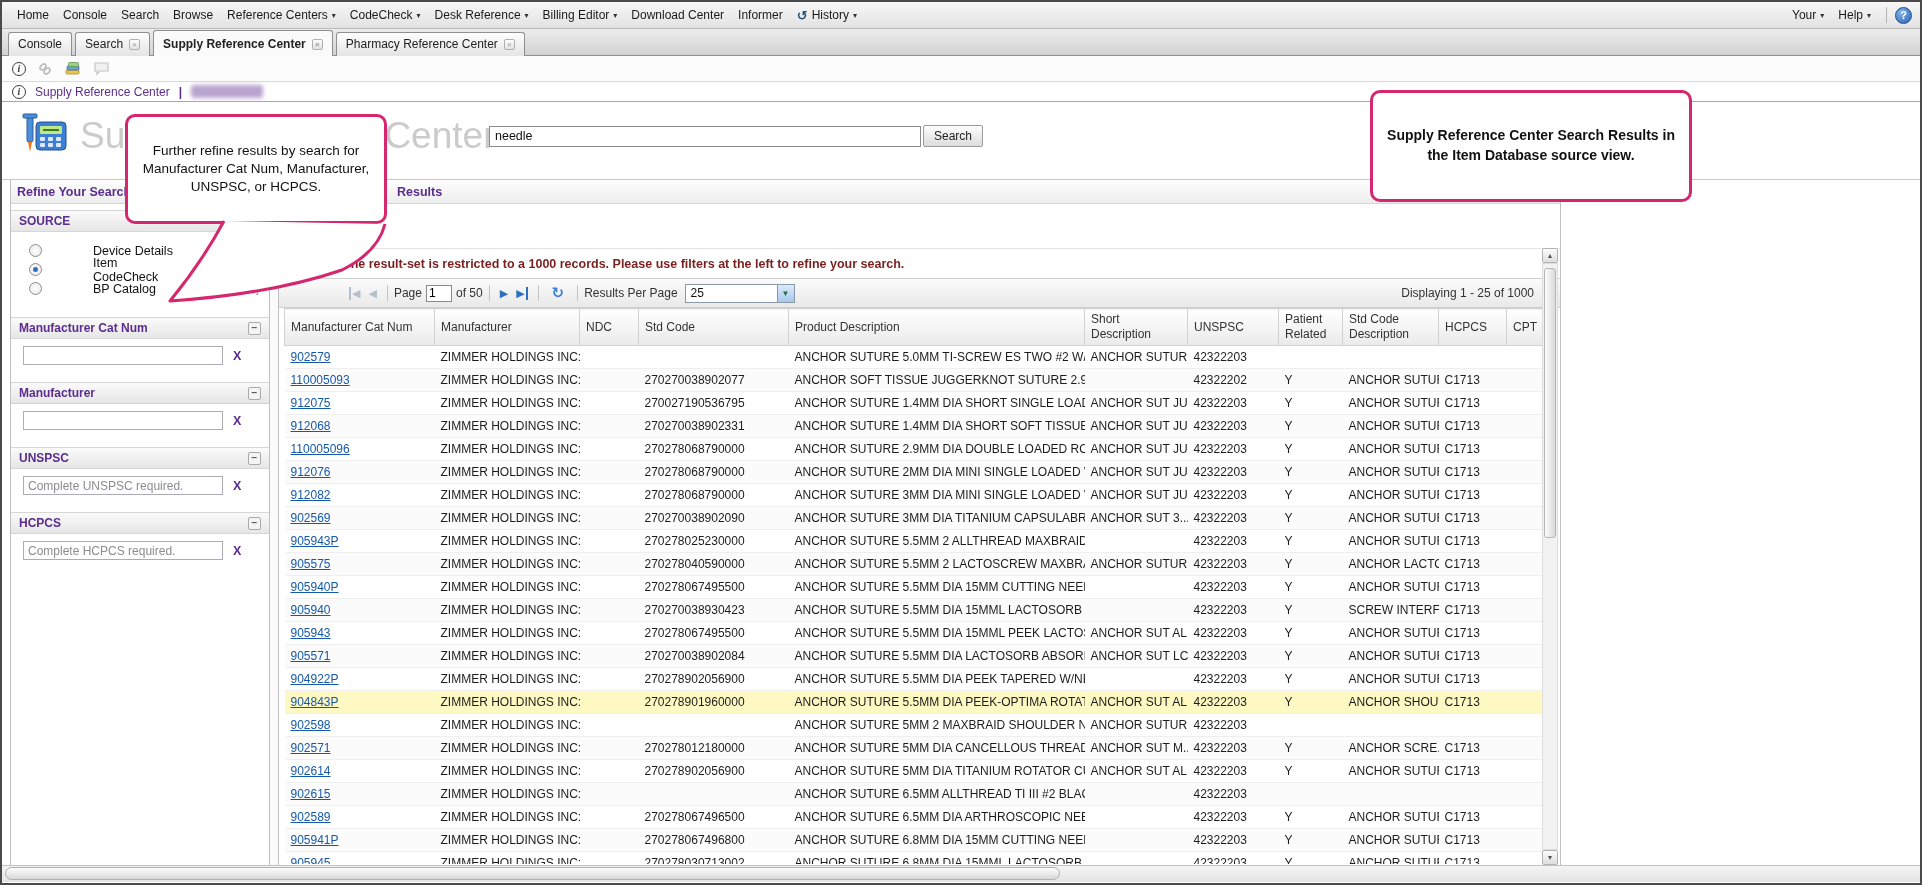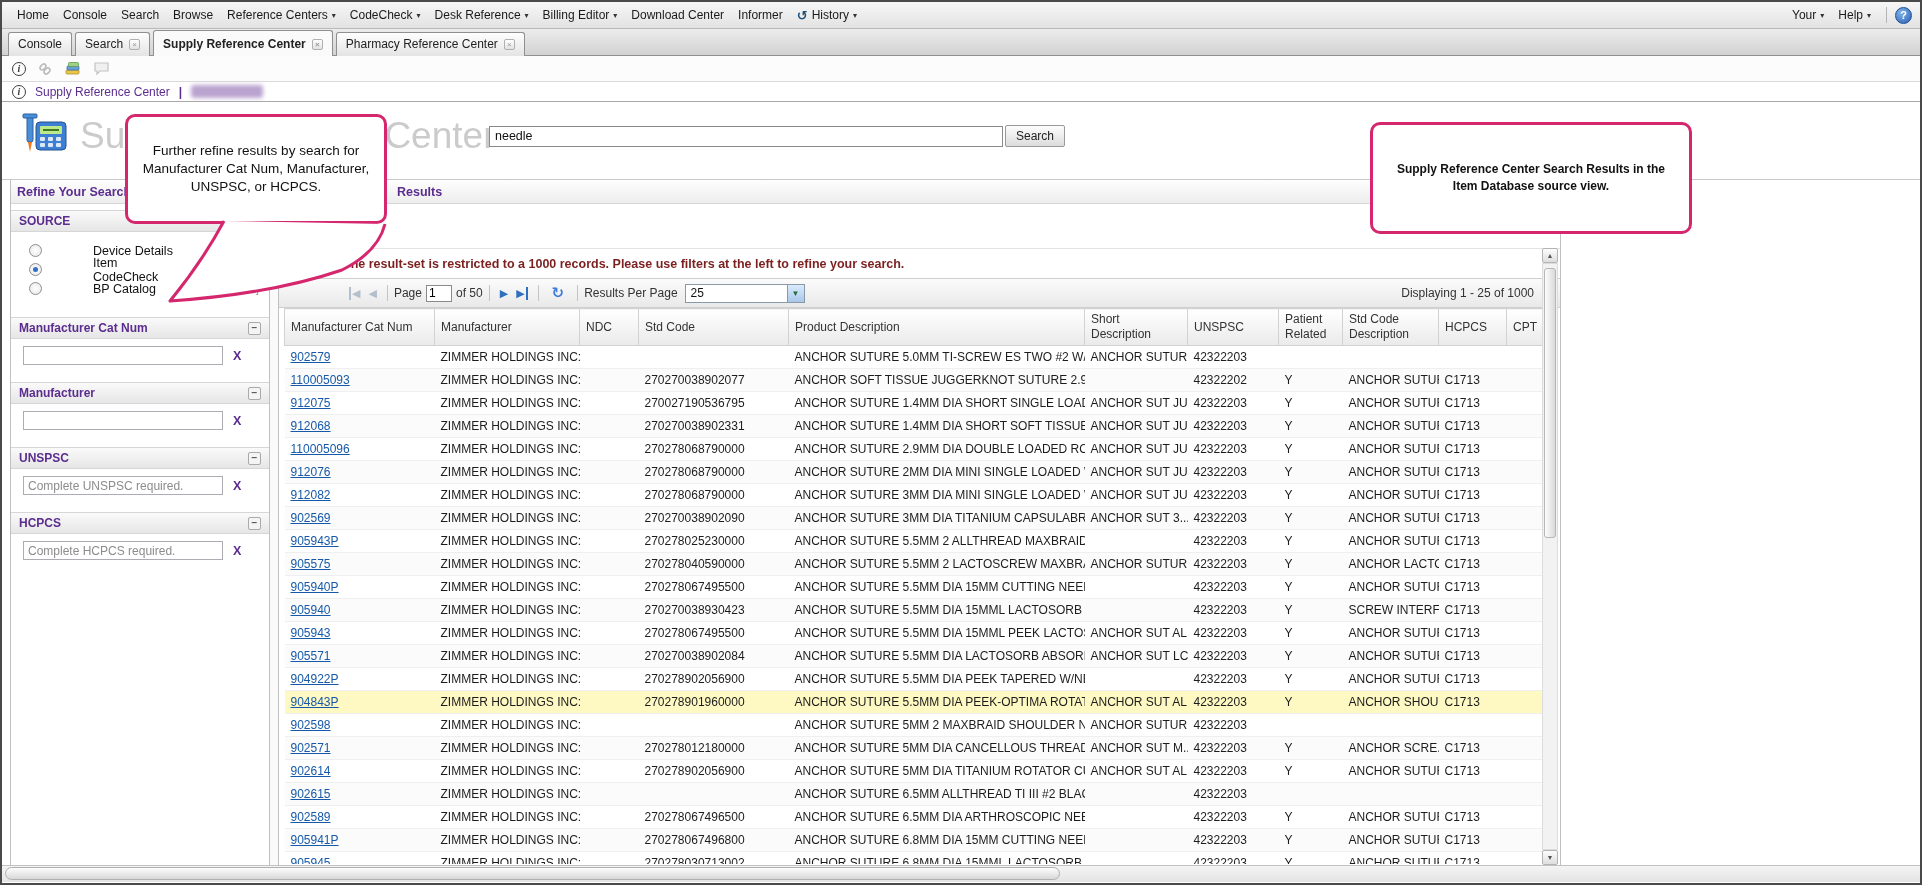--- a/index.html
+++ b/index.html
@@ -31,21 +31,21 @@
 .crumb-link{color:var(--purple);}
 .crumb-sep{color:var(--purple);font-weight:bold;}
 .redacted{width:72px;height:13px;background:#b9a3cf;border-radius:3px;filter:blur(2px);}
 .info-glyph{width:14px;height:14px;border:1.4px solid #3c3c3c;border-radius:50%;color:#3c3c3c;font-size:10px;line-height:11px;text-align:center;font-family:"Liberation Serif",serif;font-style:italic;font-weight:bold;}
 
 
 .header-area{height:77px;position:relative;background:#fff;}
 .app-icon{position:absolute;left:16px;top:10px;}
 .page-title{position:absolute;left:78px;top:13px;font-size:37px;color:#cbcbcb;white-space:nowrap;}
 .search-wrap{position:absolute;left:487px;top:23px;display:flex;gap:2px;align-items:center;}
-.search-input{width:514px;height:21px;border:1px solid #8a8a8a;font-size:12.5px;padding:0 5px;color:#111;}
+.search-input{width:432px;height:21px;border:1px solid #8a8a8a;font-size:12.5px;padding:0 5px;color:#111;}
 .search-btn{height:22px;padding:0 10px;font-size:12px;background:linear-gradient(#fdfdfd,#dcdcdc);border:1px solid #9a9a9a;border-radius:2px;color:#222;}
 
 
 .body{display:flex;height:686px;border-top:1px solid #c9c9c9;background:#fff;align-items:stretch;}
 .sidebar{width:260px;margin-left:8px;border-left:1px solid #c0c0c0;border-right:1px solid #c0c0c0;background:#fff;flex:none;}
 .splitter{width:9px;border-right:1px solid #c0c0c0;background:#fafafa;flex:none;}
 .results{width:1282px;border-right:1px solid #c0c0c0;background:#fff;position:relative;flex:none;}
 .fill{flex:1;background:#fff;}
 .panel-head{height:24px;background:linear-gradient(#fefefe,#ededed);border-bottom:1px solid #d6d6d6;display:flex;align-items:center;font-size:12.5px;font-weight:bold;color:var(--purple);}
 .sidebar .panel-head{padding-left:6px;}
@@ -72,21 +72,21 @@
 .msg-row{margin-top:44px;height:30px;border-top:1px solid #e3e3e3;display:flex;align-items:center;padding-left:64px;font-size:12.5px;font-weight:bold;color:var(--maroon);}
 .pager{height:30px;background:linear-gradient(#fbfbfb,#e9e9e9);border-top:1px solid #cfcfcf;border-bottom:1px solid #cfcfcf;display:flex;align-items:center;font-size:12px;color:#333;padding-left:66px;}
 .pager .sep{width:1px;height:16px;background:#c4c4c4;margin:0 6px;flex:none;}
 .pg-ic{font-size:11px;margin:0 4px;font-family:"DejaVu Sans",sans-serif;}
 .pg-first{border-left:2px solid currentColor;padding-left:1px;}
 .pg-last{border-right:2px solid currentColor;padding-right:1px;}
 .pg-disabled{color:#b4bfcc;}
 .pg-enabled{color:#2e6fc0;}
 .page-input{width:26px;height:17px;border:1px solid #8a8a8a;font-size:12px;padding:0 2px;margin:0 4px;}
 .refresh{color:#3f7ed6;font-size:15px;font-weight:bold;margin:0 7px;font-family:"DejaVu Sans",sans-serif;}
-.combo{display:flex;margin-left:7px;border:1px solid #8a99a8;background:#fff;height:19px;width:120px;}
+.combo{display:flex;margin-left:7px;border:1px solid #8a99a8;background:#fff;height:19px;width:110px;}
 .combo-val{flex:1;font-size:12px;padding:1px 5px;color:#111;}
 .combo-btn{width:17px;background:linear-gradient(#dceafc,#a8c8ea);border-left:1px solid #8a99a8;font-size:8px;color:#1e6e3c;text-align:center;line-height:17px;}
 .displaying{margin-left:auto;margin-right:26px;font-size:12px;color:#333;}
 
 .grid-wrap{height:556px;overflow:hidden;margin-left:5px;}
 table.grid{width:1262px;border-collapse:collapse;table-layout:fixed;font-size:12px;}
 .grid thead th{height:37px;background:linear-gradient(#ffffff,#eaeaea);border:1px solid #d2d2d2;font-weight:normal;color:#333;text-align:left;padding:0 6px;font-size:12px;line-height:1.25;}
 .grid tbody td{height:23px;padding:0 6px;border-bottom:1px solid #efefef;white-space:nowrap;overflow:hidden;color:#1c1c1c;}
 .grid tbody tr:nth-child(even) td{background:#fbfbfb;}
 .grid tbody tr.sel td{background:#fef9c3;}
@@ -97,21 +97,21 @@
 .vtrack{flex:1;background:#f2f2f2;border:1px solid #dcdcdc;position:relative;}
 .vthumb{position:absolute;left:1px;right:1px;top:4px;height:270px;background:linear-gradient(90deg,#fdfdfd,#d9d9d9);border:1px solid #b5b5b5;border-radius:3px;}
 
 
 .hscroll{height:17px;background:linear-gradient(#f4f4f4,#e4e4e4);border-top:1px solid #c2c2c2;position:relative;}
 .hthumb{position:absolute;left:3px;top:1px;height:13px;width:55%;background:linear-gradient(#fdfdfd,#d8d8d8);border:1px solid #b0b0b0;border-radius:7px;}
 
 
 .callout{position:absolute;background:#fff;border:3px solid var(--pink);border-radius:10px;z-index:40;display:flex;align-items:center;justify-content:center;text-align:center;color:#111;padding:8px 10px;}
 .callout-left{left:123px;top:112px;width:262px;height:110px;font-size:13.5px;line-height:1.35;}
-.callout-right{left:1368px;top:120px;width:322px;height:112px;font-weight:bold;font-size:12px;line-height:1.4;}
+.callout-right{left:1368px;top:88px;width:322px;height:112px;font-weight:bold;font-size:14px;line-height:1.4;}
 .tail-svg{position:absolute;left:120px;top:110px;width:300px;height:200px;z-index:41;pointer-events:none;}
 </style>
 </head>
 <body>
 
 <div class="window">
 
   <div class="menubar">
     <div style="display:flex;align-items:center;">
         <span class="menu-item">

